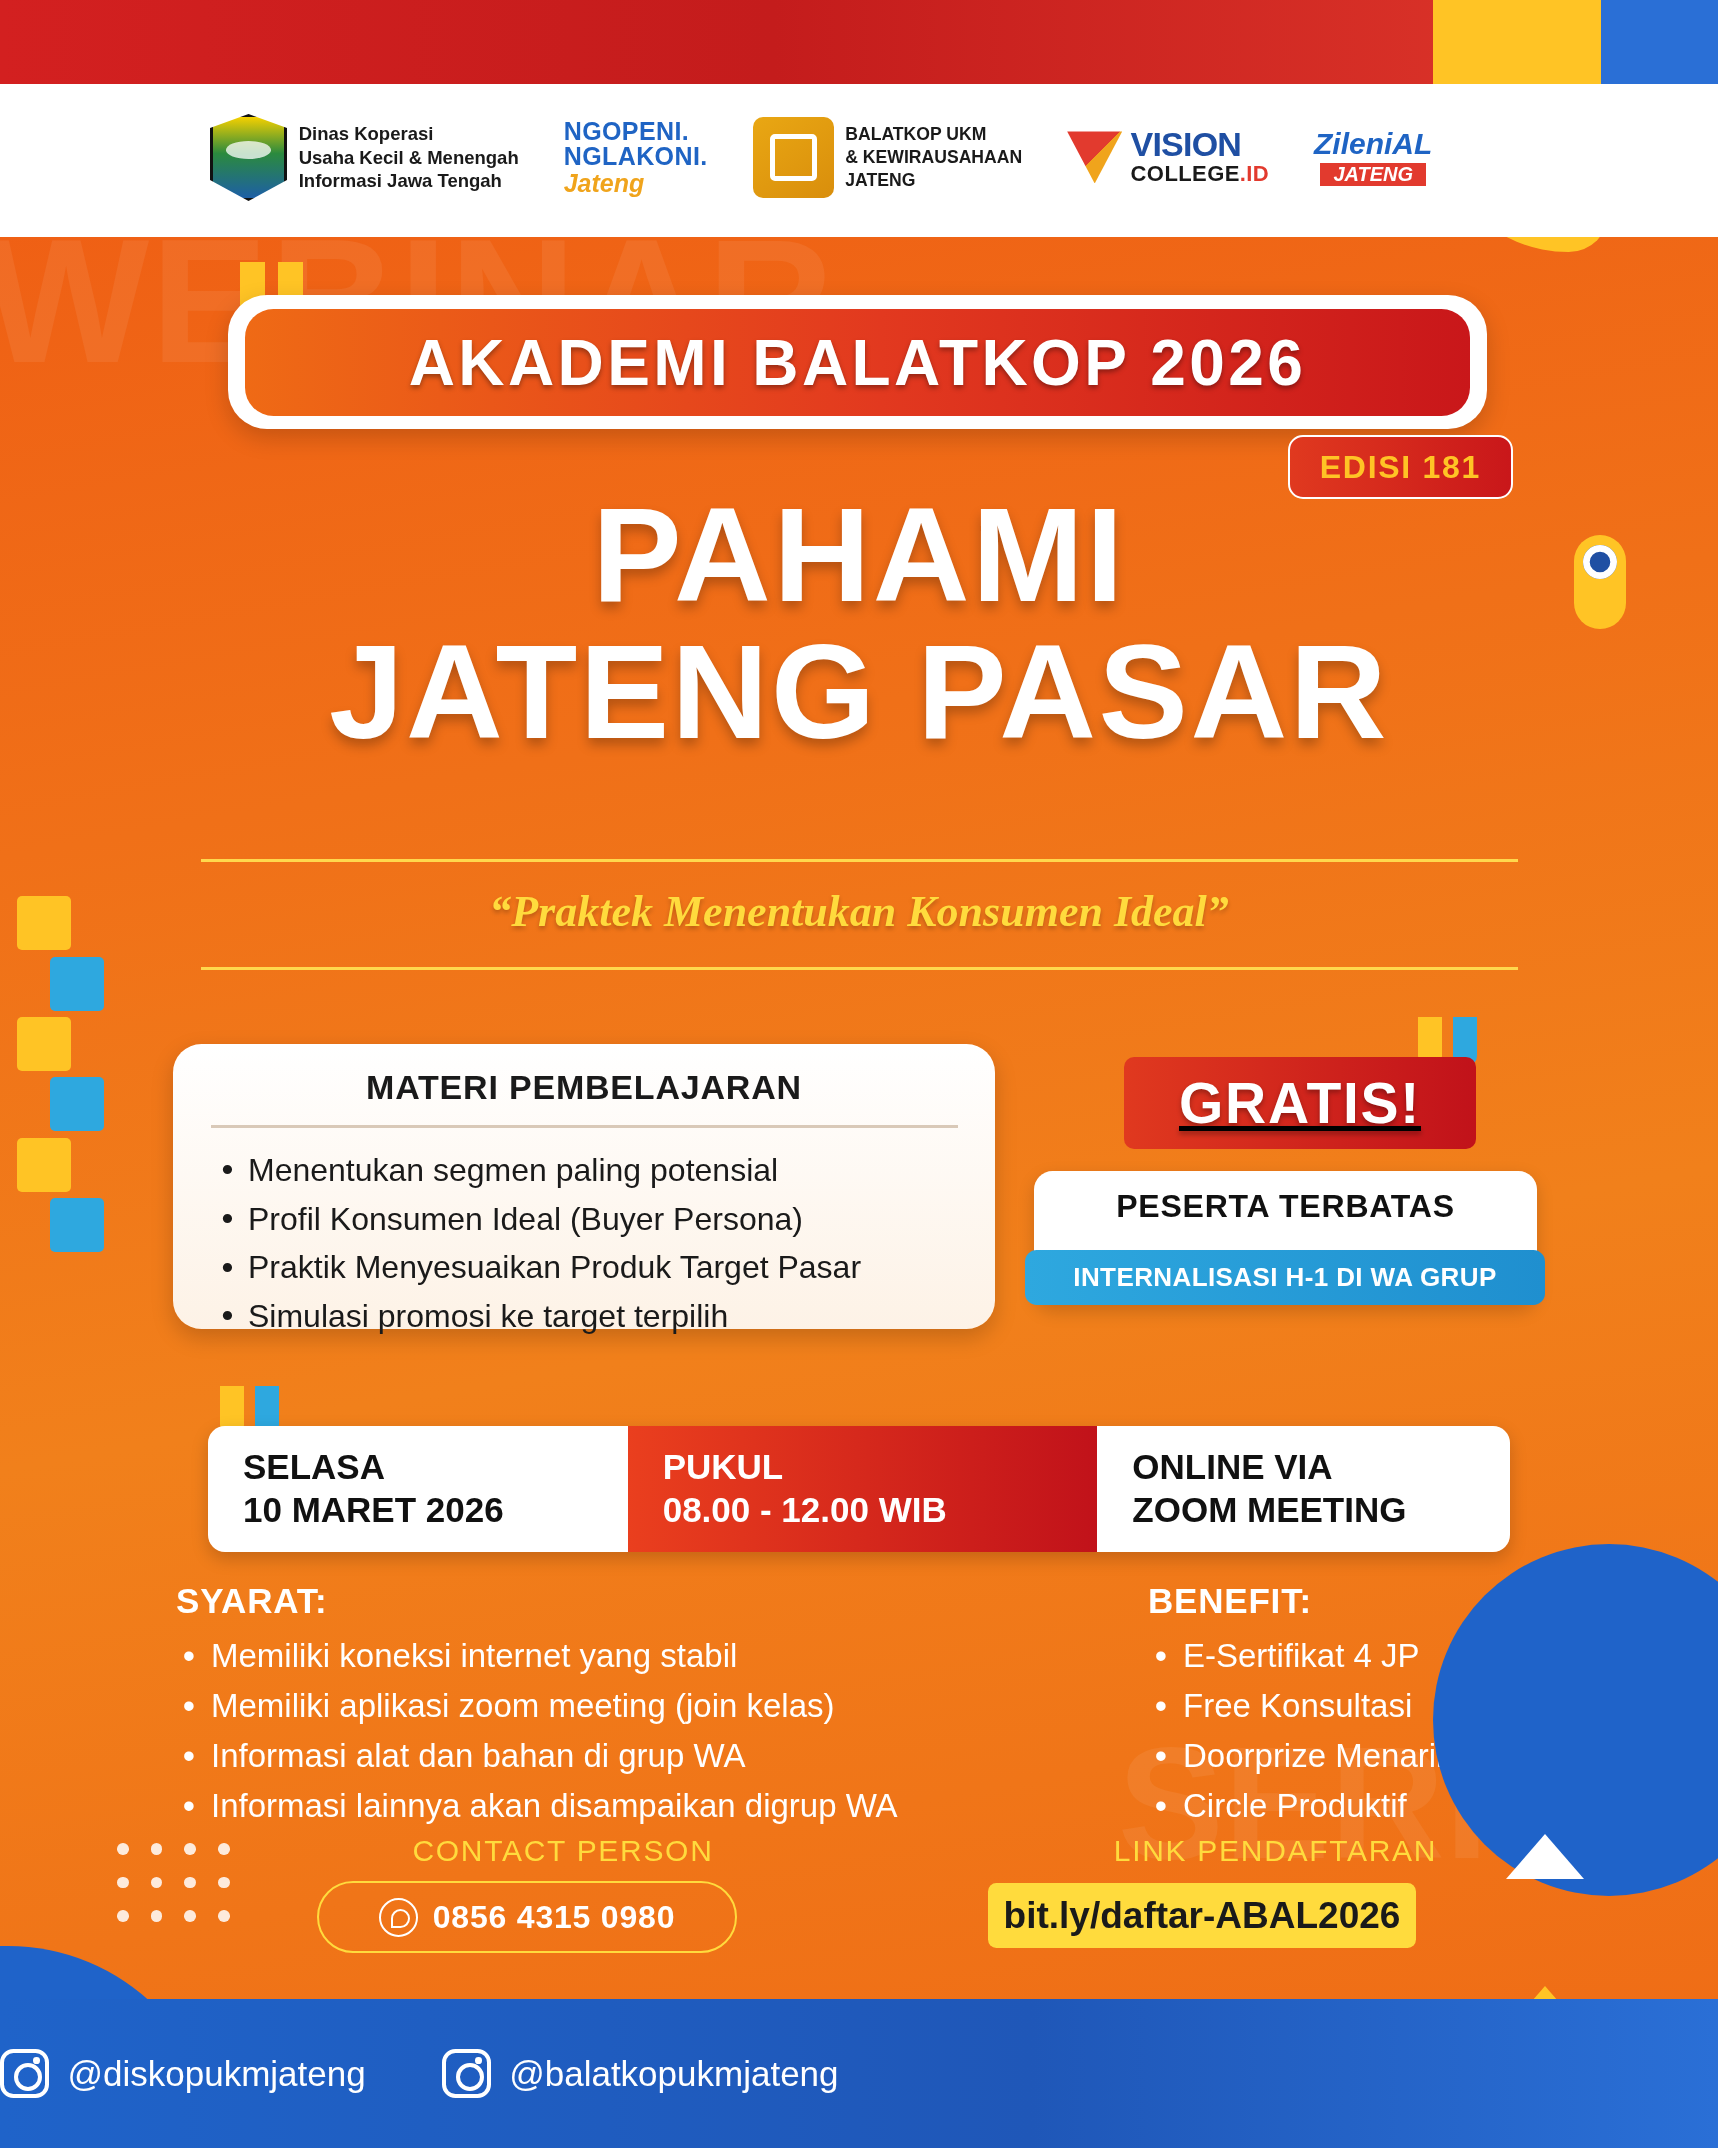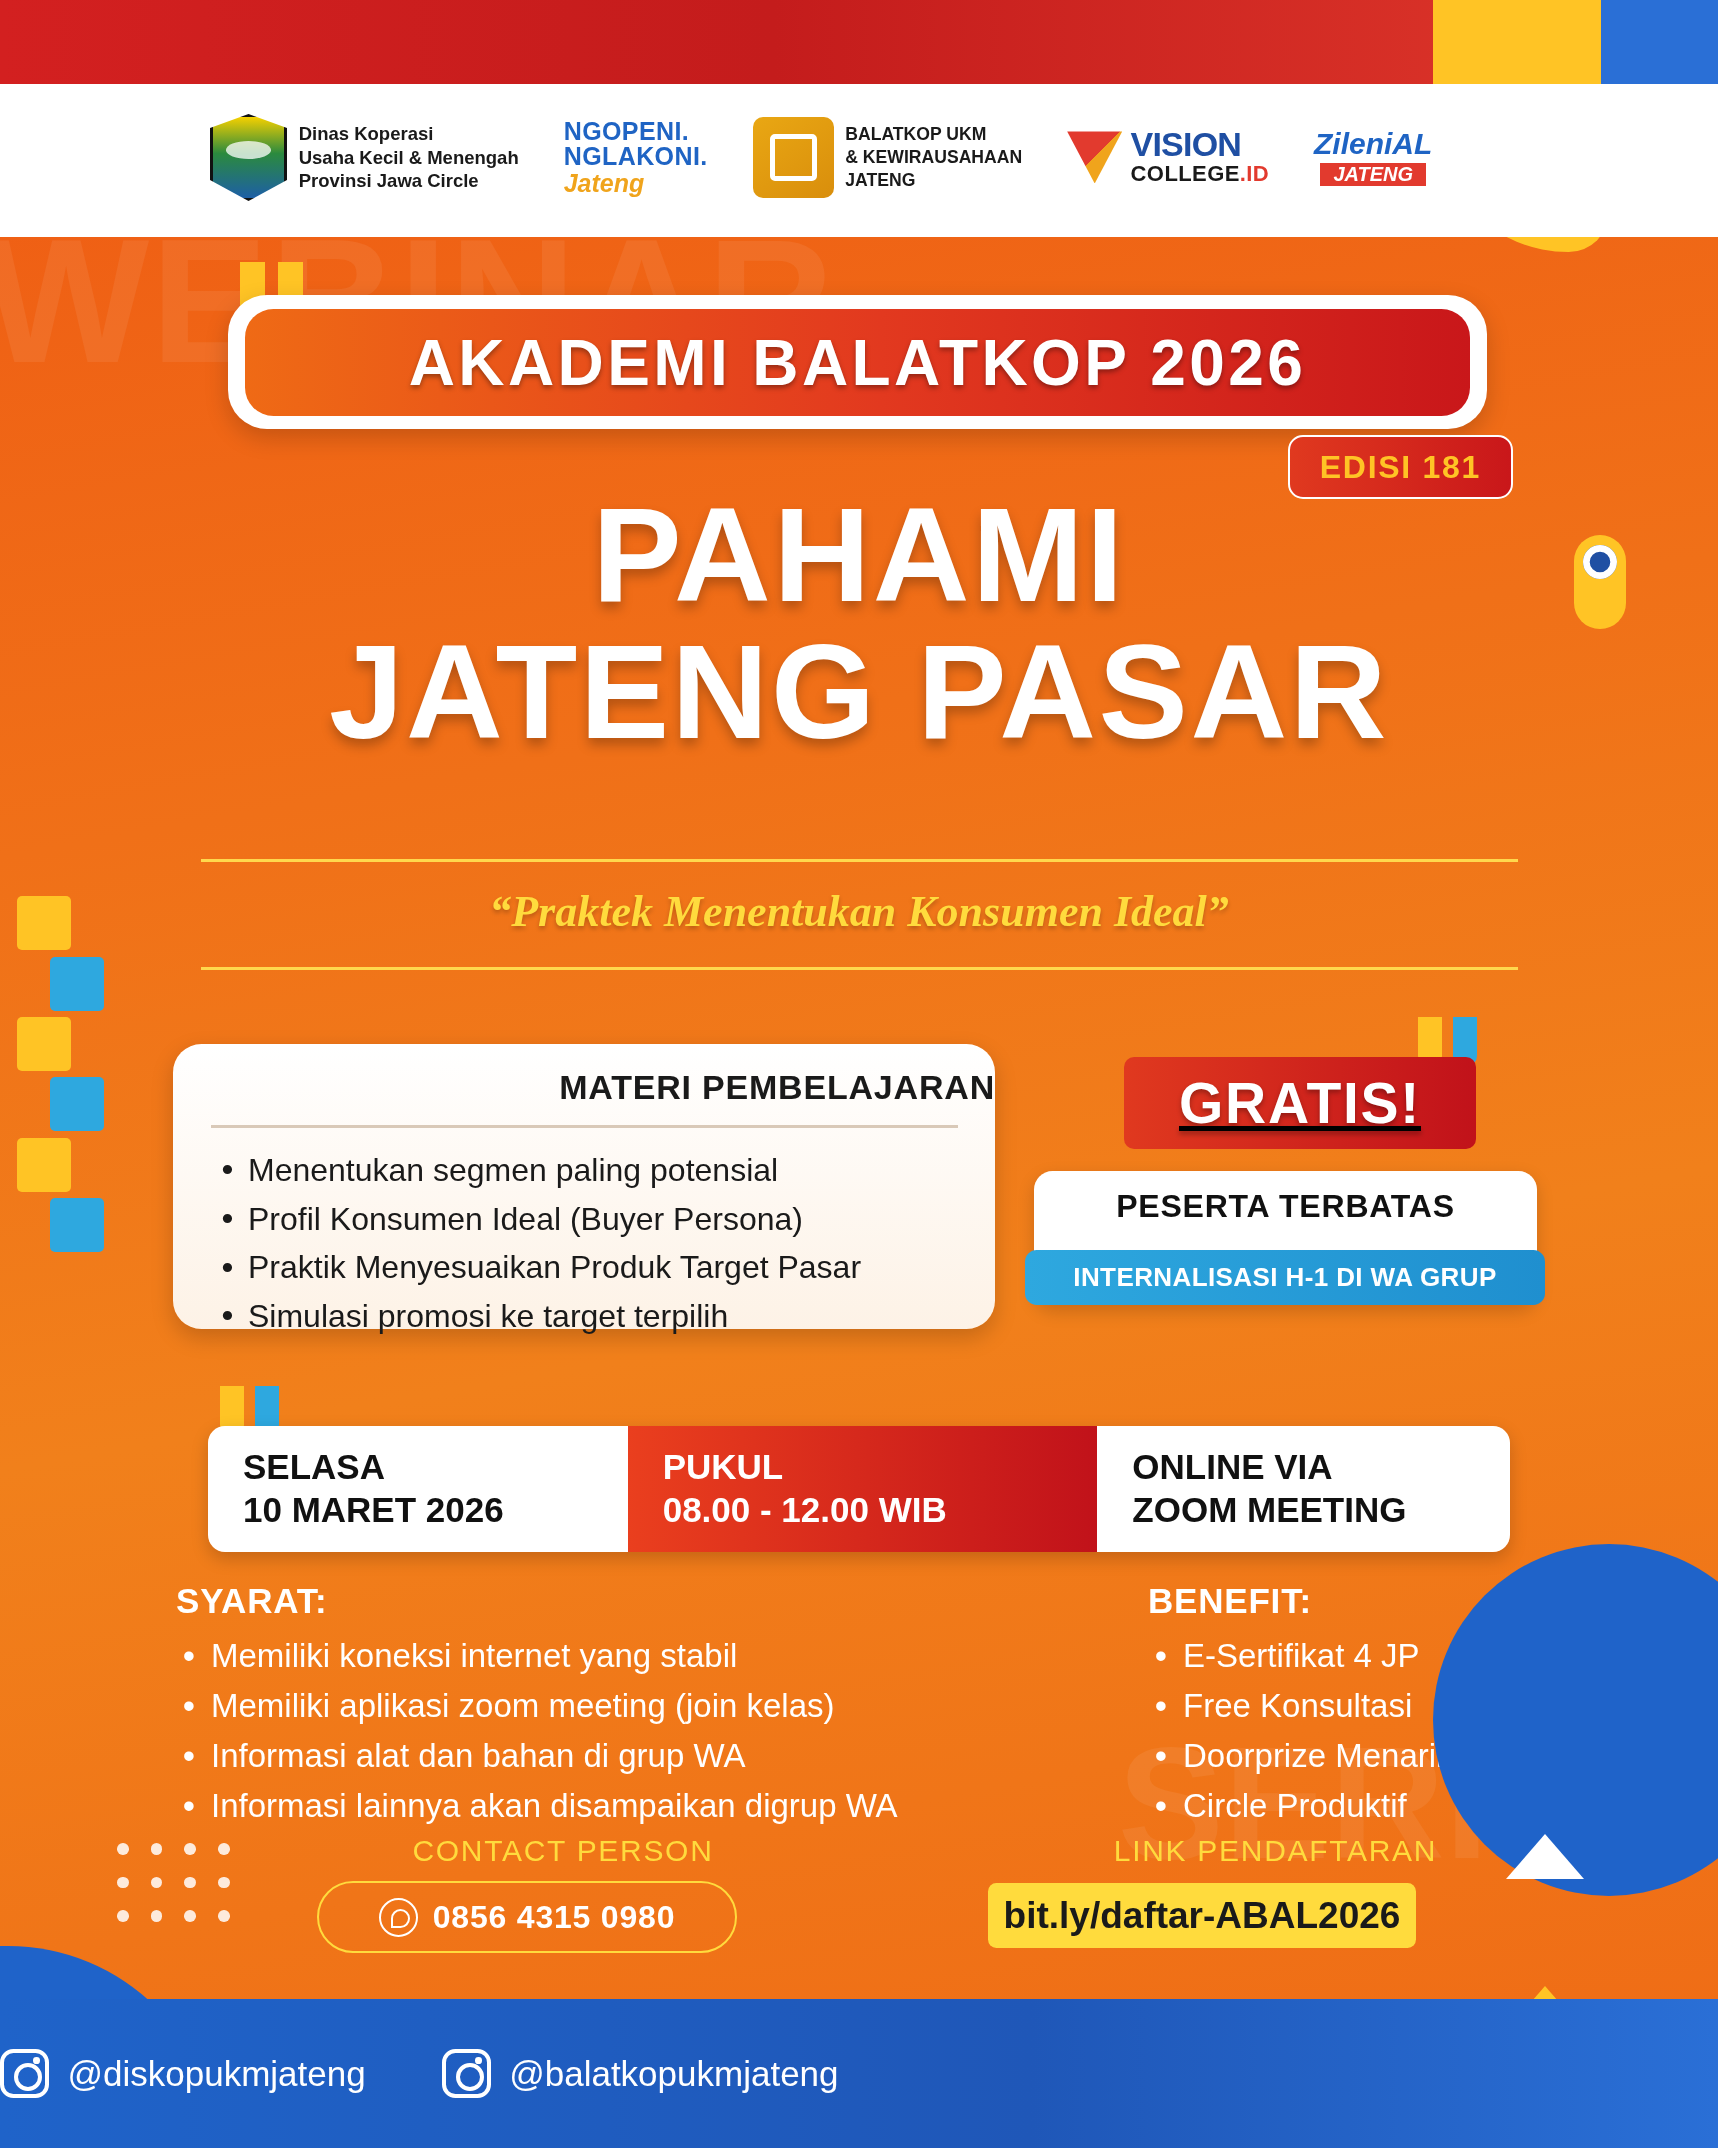--- a/index.html
+++ b/index.html
@@ -162,21 +162,21 @@
     border-radius: 50%; background: #1f4fa3;
     box-shadow: inset 0 0 0 6.7px #ffffff;
   }
   
   .materi {
     position: absolute; top: 1044px; left: 173px; width: 822px; height: 285px;
     background: linear-gradient(180deg,#ffffff 0%, #fdf2e6 100%);
     border-radius: 28.5px; box-shadow: 0 8.4px 22px rgba(0,0,0,.18);
   }
   .materi h3 {
-    text-align: right; font-size: 34px; font-weight: bold; color: #1a1a1a;
+    text-align: center; font-size: 34px; font-weight: bold; color: #1a1a1a;
     letter-spacing: 0.8px; padding-top: 23.5px;
   }
   .materi .divider { width: 747px; height: 2.5px; background: #d9c9b8; margin: 18.5px auto 0; }
   .materi ul { list-style: none; padding: 18.5px 0 0 45px; }
   .materi li {
     font-size: 32px; color: #1a1a1a; line-height: 1.52; position: relative; padding-left: 30px;
   }
   .materi li::before {
     content: "•"; position: absolute; left: 3.4px; top: -1.7px; font-size: 34px; color: #1a1a1a;
   }
@@ -307,21 +307,21 @@
   <div class="top-corner-blue2"></div>
   <div class="top-white"></div>
 
   <div class="logos">
 
     <div class="logo-block">
       <div class="crest"></div>
       <div class="dinas-txt">
         <div>Dinas Koperasi</div>
         <div>Usaha Kecil &amp; Menengah</div>
-        <div>Provinsi Jawa Circle</div>
+        <div>Informasi Jawa Tengah</div>
       </div>
     </div>
 
     <div class="ngopeni">
       <div class="l1">NGOPENI.</div>
       <div class="l2">NGLAKONI.</div>
       <div class="l3">Jateng</div>
     </div>
 
     <div class="logo-block">

